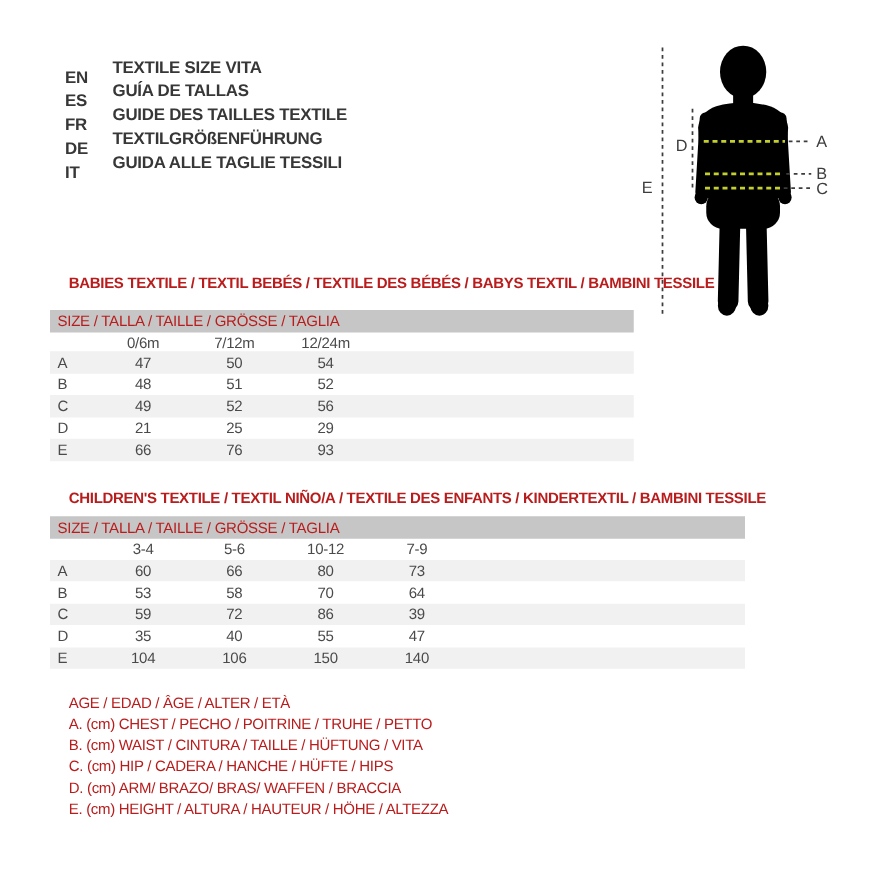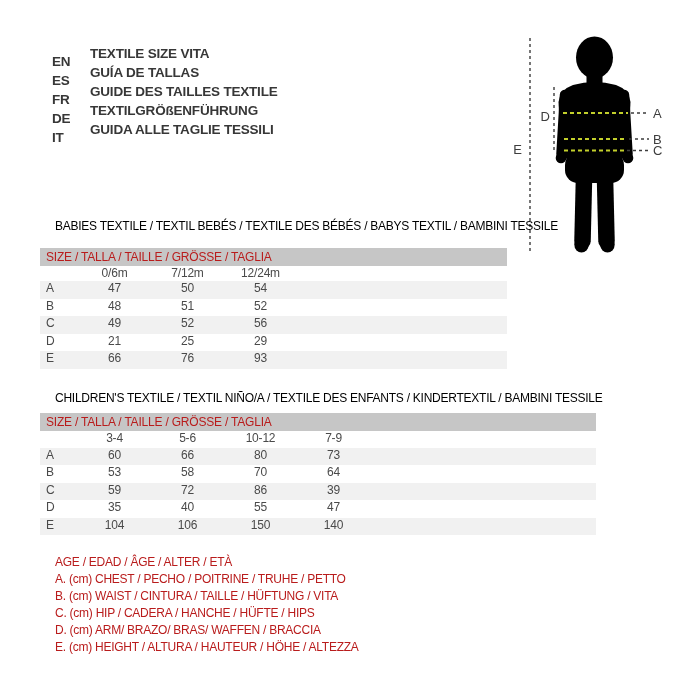--- a/index.html
+++ b/index.html
@@ -14,33 +14,33 @@
   .lang-block { position:absolute; left:52px; top:44px; }
   .lang-row { display:flex; height:19px; align-items:center;
               font-size:13.5px; font-weight:bold; letter-spacing:-0.2px; color:#373737; }
   .lang-code { width:38px;margin-top:16px; }
   .lang-label { white-space:nowrap; }
 
   
   .figure-svg { position:absolute; left:500px; top:28px; }
 
   
-  .section-title { position:absolute; left:55px; font-size:12px; font-weight:normal;
-                   letter-spacing:-0.25px; color:#000000; white-space:nowrap; }
+  .section-title { position:absolute; left:55px; font-size:12px; font-weight:bold;
+                   letter-spacing:-0.25px; color:#b91c1c; white-space:nowrap; }
   #babies-title { top:219px; }
   #children-title { top:391px; }
 
   
   .size-table { position:absolute; left:40px; font-size:12px; color:#4a4a4a; letter-spacing:-0.2px; }
   #babies-table { top:248px; width:467px; }
   #children-table { top:413px; width:556px; }
   .t-head { background:#c6c6c6; display:flex; align-items:center; padding-left:6px; color:#b91c1c;text-align:center; }
   #babies-table .t-head { height:18px; }
   #children-table .t-head { height:17.5px; }
-  .t-row { display:flex; }
+  .t-row { display:flex; align-items:center; }
   #babies-table .age-row { height:15px; }
   #children-table .age-row { height:17.5px; }
   #babies-table .data-row { height:17.5px; }
   #children-table .data-row { height:17.4px; }
   .t-row.striped { background:#f1f1f1; }
   .cell-label { width:32px; padding-left:6px; }
   .cell-val { width:73px; text-align:center; }
 
   
   .legend { position:absolute; left:55px; top:554px; font-size:12px; font-weight:normal;

